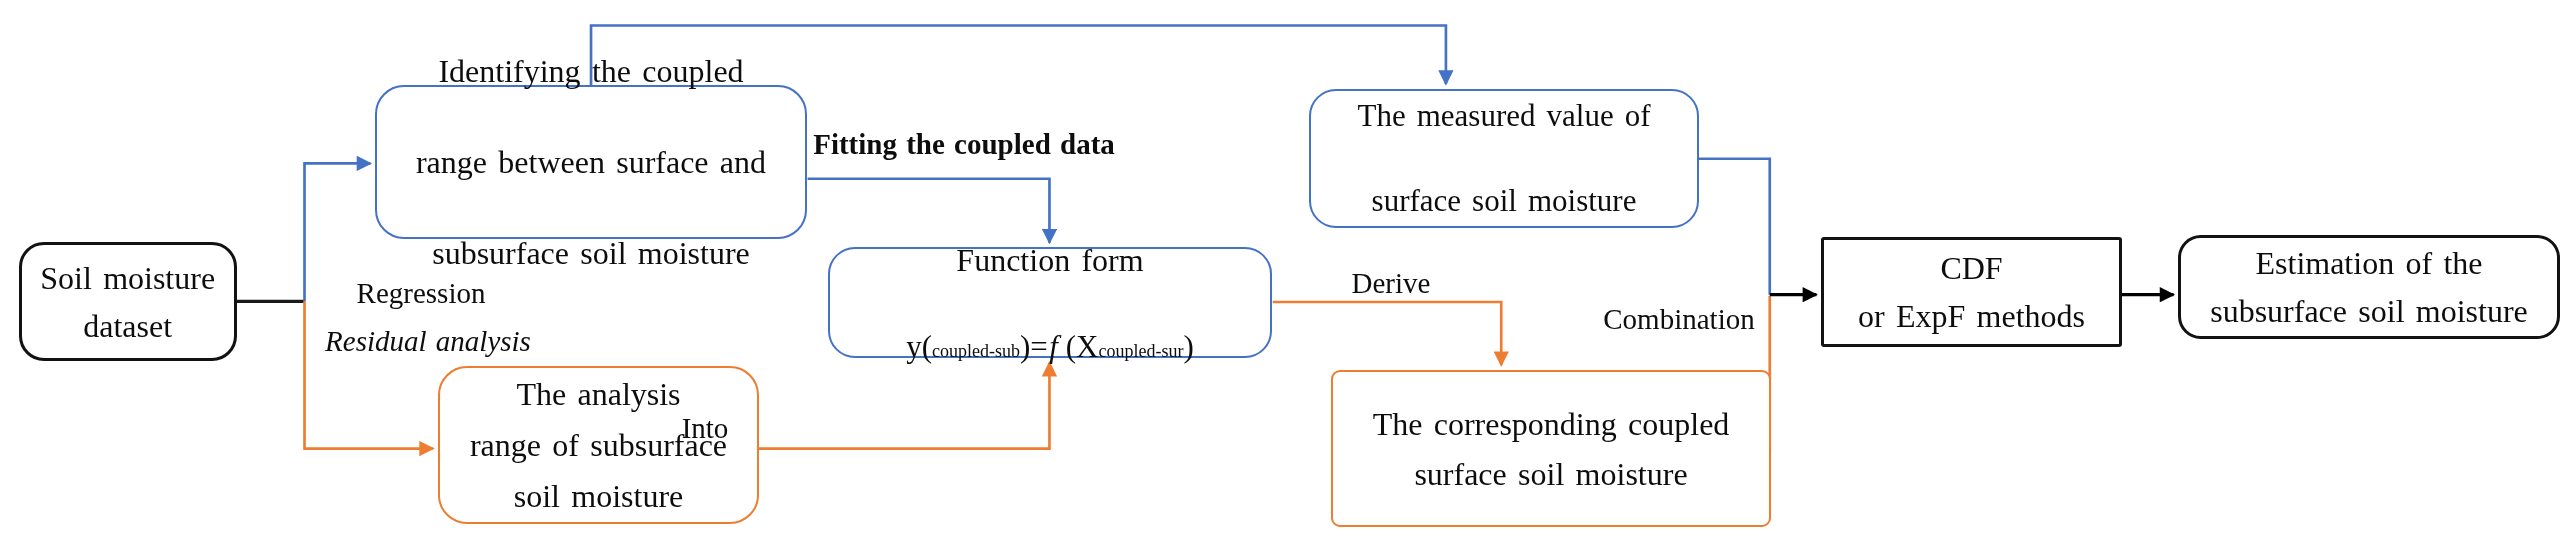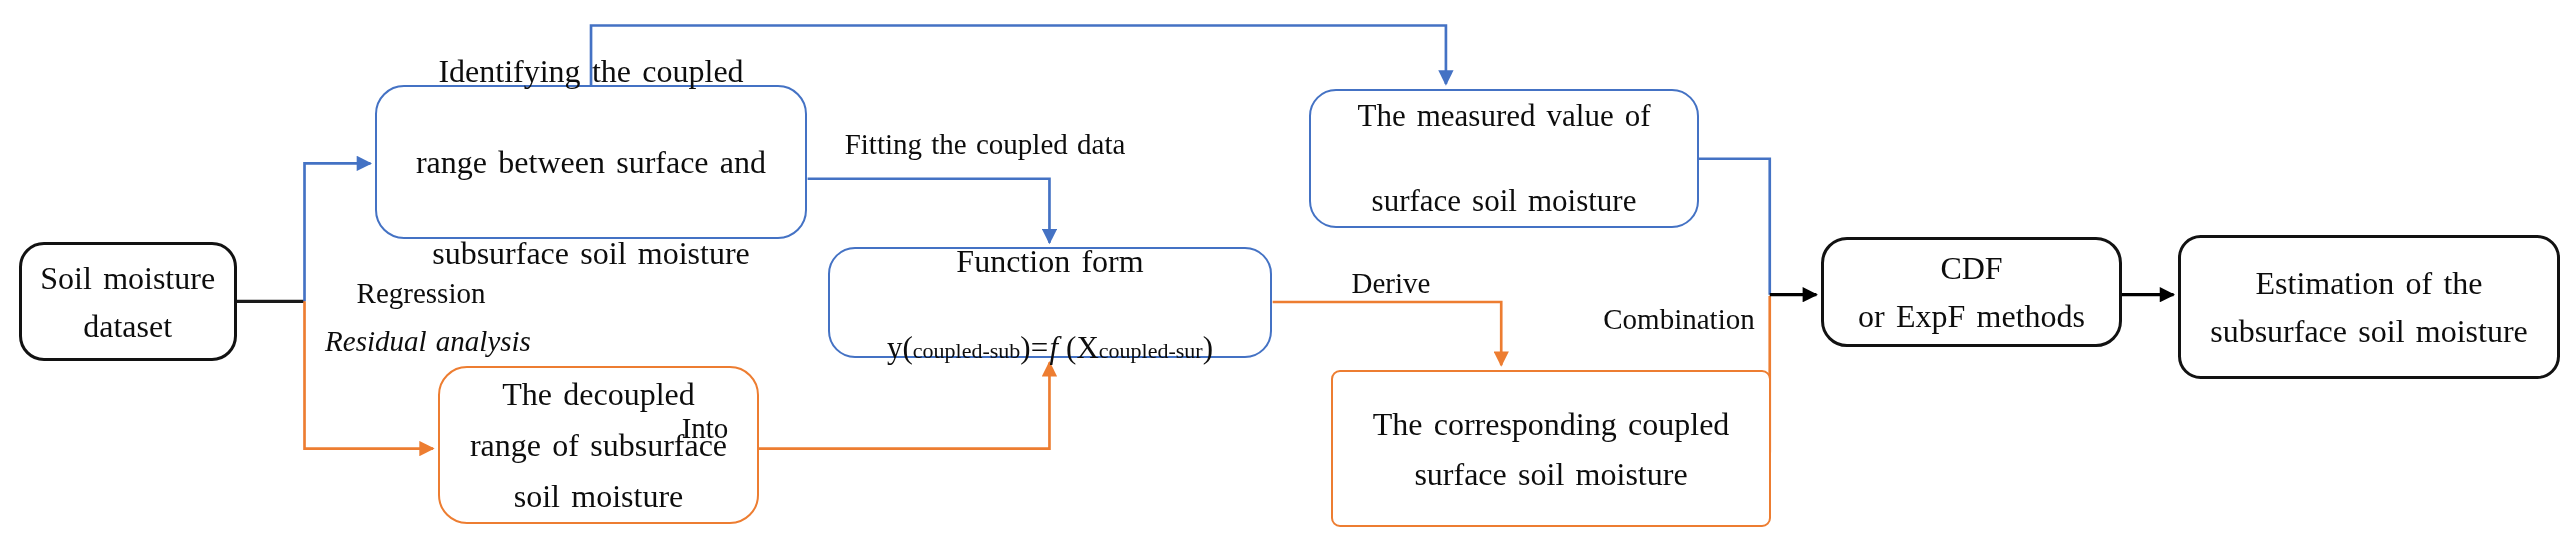--- a/index.html
+++ b/index.html
@@ -25,25 +25,25 @@
   .border-black{border:3.3px solid #121212;}
   .border-blue{border:2.7px solid #4472C4;gap:41px;}
   .border-orange{border:2.7px solid #ED7D31;}
 
   .b-dataset{left:18.7px;top:242px;width:218px;height:119px;border-radius:25px;font-size:32px;line-height:48px;}
   .b-identifying{left:375px;top:85px;width:432px;height:154px;border-radius:29px;font-size:32px;line-height:50px;}
   .b-decoupled{left:438px;top:366px;width:321px;height:158px;border-radius:29px;font-size:32px;line-height:51px;}
   .b-function{left:828px;top:247px;width:444px;height:111px;border-radius:27px;font-size:32px;line-height:51px;}
   .b-measured{left:1309px;top:89px;width:390px;height:139px;border-radius:27px;font-size:31px;line-height:44px;}
   .b-corresponding{left:1283px;top:370px;width:440px;height:157px;border-radius:9px;font-size:32px;line-height:50px;margin-left:48px;}
-  .b-cdf{left:1821px;top:237px;width:301px;height:110px;border-radius:26px;font-size:32px;line-height:48px;}
-  .b-estimation{left:2178px;top:235px;width:382px;height:144px;border-radius:22.7px;font-size:32px;line-height:48px;}
+  .b-cdf{left:1821px;top:237px;width:301px;height:110px;border-radius:3px;font-size:32px;line-height:48px;}
+  .b-estimation{left:2178px;top:235px;width:382px;height:104px;border-radius:22.7px;font-size:32px;line-height:48px;}
 
   .formula{font-size:31px;line-height:39px;white-space:nowrap;word-spacing:0;}
-  .formula .sm{font-size:22px;margin-top:37px;}
+  .formula .sm{font-size:18px;margin-top:37px;}
   .formula .fit{font-style:italic;margin-right:8px;margin-left:1.3px;}
 
   .lbl{
     position:absolute;
     transform:translate(-50%,-50%);
     font-size:29px;
     white-space:nowrap;
     word-spacing:2px;
     text-align:center;
   }
@@ -84,21 +84,21 @@
     <span class="bline">dataset</span>
   </div>
 
   <div class="box border-blue b-identifying">
     <span class="bline">Identifying the coupled</span>
     <span class="bline">range between surface and</span>
     <span class="bline">subsurface soil moisture</span>
   </div>
 
   <div class="box border-orange b-decoupled">
-    <span class="bline">The decoupled</span>
+    <span class="bline">The analysis</span>
     <span class="bline">range of subsurface</span>
     <span class="bline">soil moisture</span>
   </div>
 
   <div class="box border-blue b-function">
     <span class="bline">Function form</span>
     <span class="bline formula">
       <span>y(</span><span class="sm">coupled-sub</span><span>)=</span><span class="fit">f</span><span>(X</span><span class="sm">coupled-sur</span><span>)</span>
     </span>
   </div>
@@ -118,19 +118,19 @@
     <span class="bline">or ExpF methods</span>
   </div>
 
   <div class="box border-black b-estimation">
     <span class="bline">Estimation of the</span>
     <span class="bline">subsurface soil moisture</span>
   </div>
 
   <div class="lbl" style="left:421px;top:293px;">Regression</div>
   <div class="lbl" style="left:428px;top:341px;font-style:italic;">Residual analysis</div>
-  <div class="lbl" style="left:985px;top:144px;">Fitting the coupled data</div>
+  <div class="lbl" style="left:964px;top:144px;font-weight:bold;">Fitting the coupled data</div>
   <div class="lbl" style="left:705px;top:428px;">Into</div>
   <div class="lbl" style="left:1391px;top:283px;">Derive</div>
   <div class="lbl" style="left:1679px;top:291px;margin-top:28px;">Combination</div>
 
 </div>
 
 
 </body></html>

